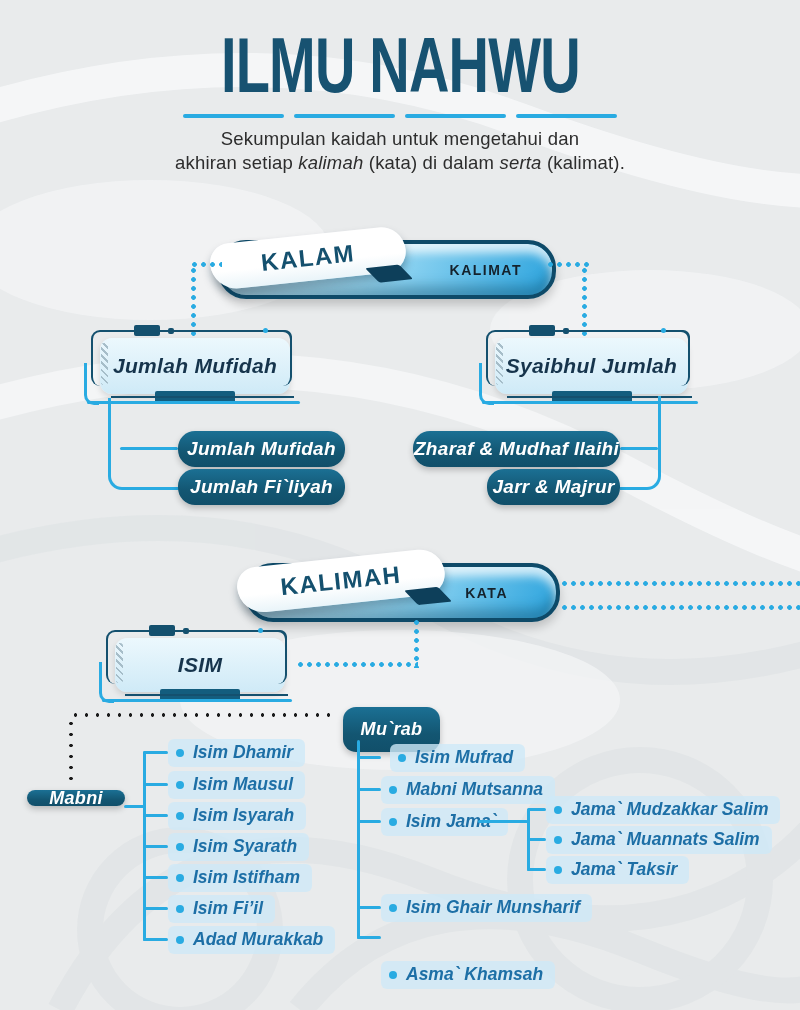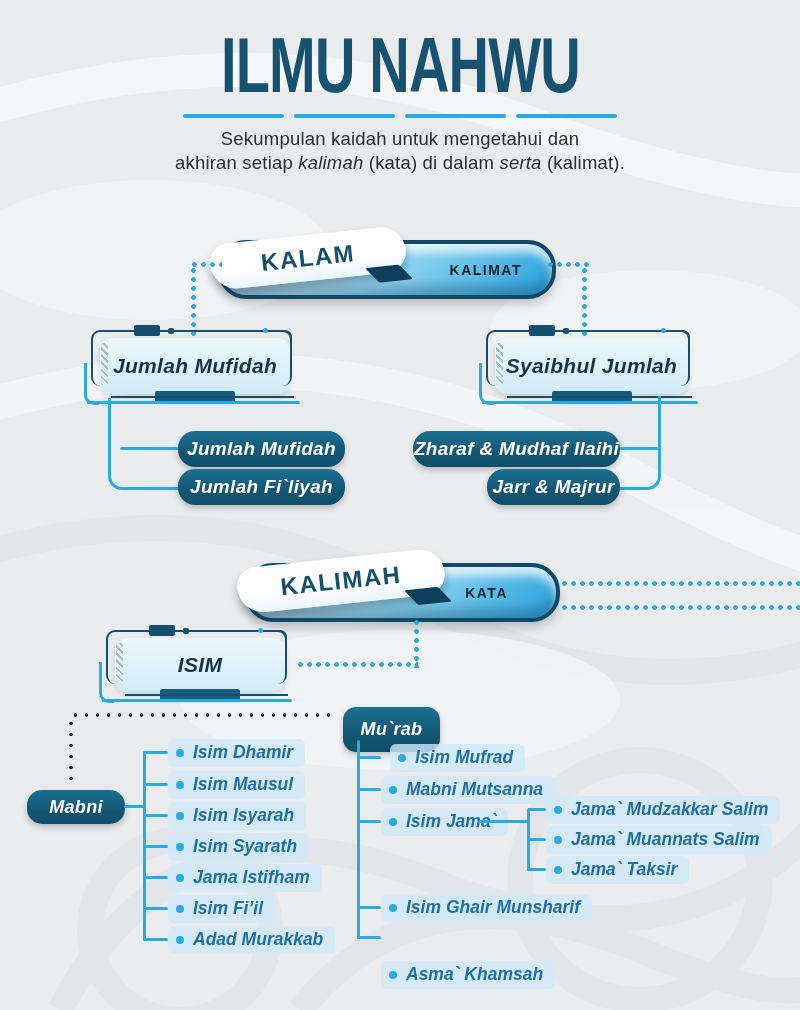--- a/index.html
+++ b/index.html
@@ -219,21 +219,21 @@
     <span class="orn-b"></span>
     <span class="orn-bline"></span>
     <span class="orn-wrap"></span>
     <span class="htext">ISIM</span>
   </div>
 
   <div class="bdots-h" style="left:70px; top:712px; width:268px;"></div>
   <div class="bdots-v" style="left:68px; top:718px; height:68px;"></div>
 
   <div class="pill small" style="left:343px; top:707px; width:97px; height:45px;">Mu`rab</div>
-  <div class="pill small" style="left:27px; top:790px; width:98px; height:34px;border-radius:15px;">Mabni</div>
+  <div class="pill small" style="left:27px; top:790px; width:98px; height:16px;border-radius:15px;">Mabni</div>
 
   <div class="hline" style="left:124px; top:805px; width:22px;"></div>
   <div class="vline" style="left:143px; top:751px; height:190px;"></div>
   <div class="hline" style="left:143px; top:751px; width:25px;"></div>
   <div class="hline" style="left:143px; top:783px; width:25px;"></div>
   <div class="hline" style="left:143px; top:814px; width:25px;"></div>
   <div class="hline" style="left:143px; top:845px; width:25px;"></div>
   <div class="hline" style="left:143px; top:876px; width:25px;"></div>
   <div class="hline" style="left:143px; top:907px; width:25px;"></div>
   <div class="hline" style="left:143px; top:938px; width:25px;"></div>
@@ -249,21 +249,21 @@
   <div class="item" style="left:168px; top:802px;"><span class="item-label">
         <i class="bullet"></i>
         <span>Isim Isyarah</span>
       </span></div>
   <div class="item" style="left:168px; top:833px;"><span class="item-label">
         <i class="bullet"></i>
         <span>Isim Syarath</span>
       </span></div>
   <div class="item" style="left:168px; top:864px;"><span class="item-label">
         <i class="bullet"></i>
-        <span>Jama Istifham</span>
+        <span>Isim Istifham</span>
       </span></div>
   <div class="item" style="left:168px; top:895px;"><span class="item-label">
         <i class="bullet"></i>
         <span>Isim Fi’il</span>
       </span></div>
   <div class="item" style="left:168px; top:926px;"><span class="item-label">
         <i class="bullet"></i>
         <span>Adad Murakkab</span>
       </span></div>
 

